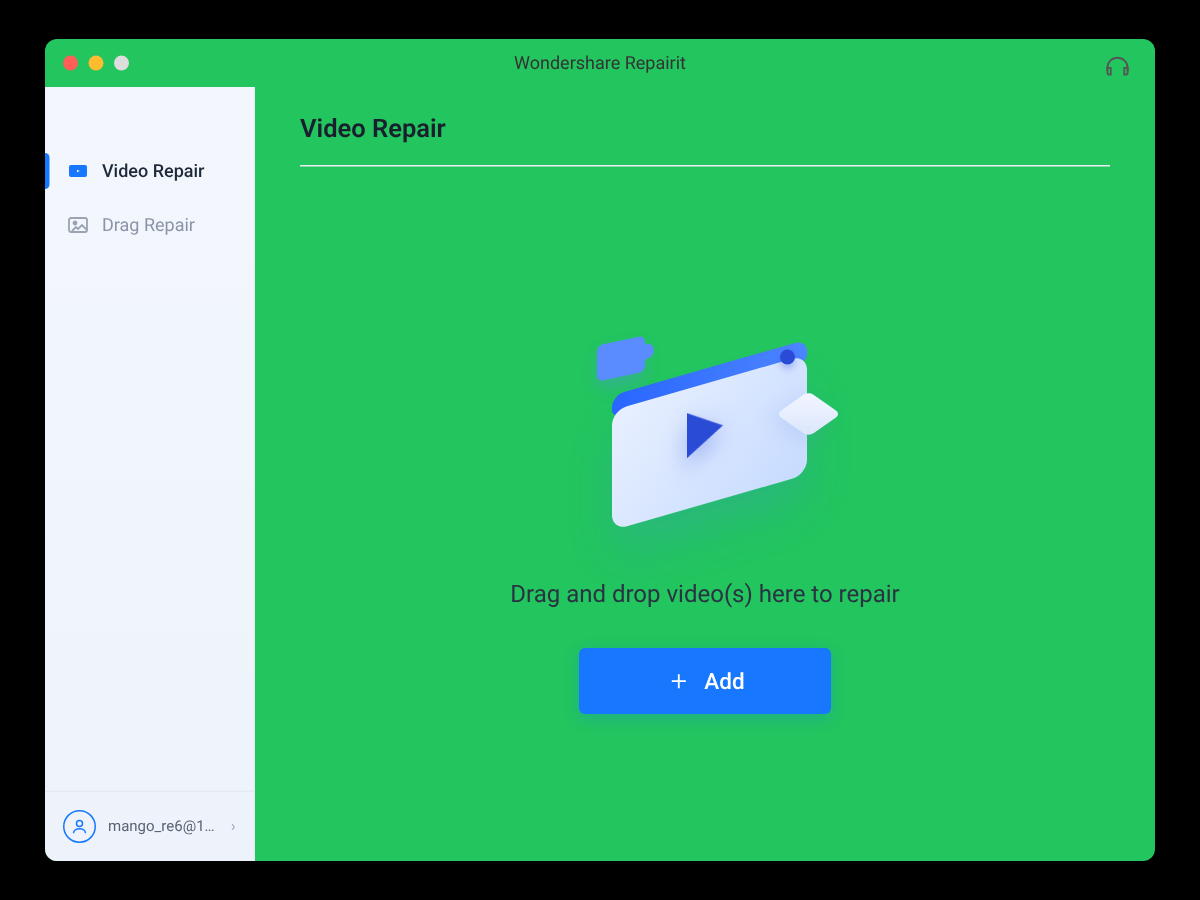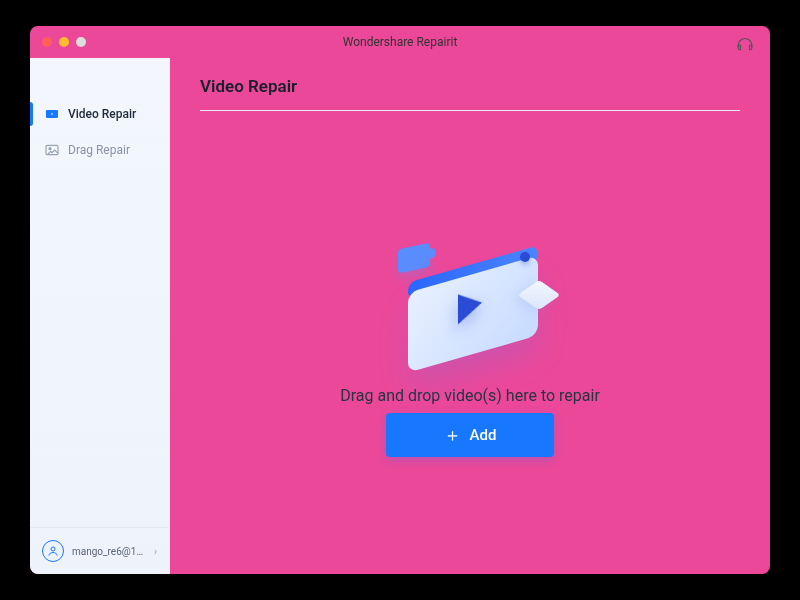--- a/index.html
+++ b/index.html
@@ -1,18 +1,18 @@
 <!DOCTYPE html>
 <html><head>
 <meta charset="utf-8">
 <style>
 * { margin:0; padding:0; box-sizing:border-box; font-family:-apple-system,BlinkMacSystemFont,'Segoe UI',Roboto,sans-serif; }
 html,body { width:800px; height:600px; background:#000; overflow:hidden; }
 .outer { width:800px; height:600px; background:#000; display:flex; align-items:center; justify-content:center; }
-.window { width:740px; height:548px; background:#ec4899; border-radius:8px; box-shadow:0 12px 40px rgba(0,0,0,0.45); display:flex; flex-direction:column; overflow:hidden; position:relative; }
+.window { width:740px; height:548px; background:#22c55e; border-radius:8px; box-shadow:0 12px 40px rgba(0,0,0,0.45); display:flex; flex-direction:column; overflow:hidden; position:relative; }
 .titlebar { height:32px; display:flex; align-items:center; padding:0 12px; position:relative; flex-shrink:0; }
 .traffic { display:flex; gap:7px; align-items:center; }
 .dot { width:10px; height:10px; border-radius:50%; }
 .dot.red { background:#ff5f57; }
 .dot.yellow { background:#febc2e; }
 .dot.green { background:#ddd; }
 .app-title { position:absolute; left:50%; transform:translateX(-50%); font-size:12px; color:#333; font-weight:400; }
 .support-icon { position:absolute; right:16px; top:8px; width:18px; height:18px; display:flex; align-items:center; justify-content:center; cursor:pointer; }
 .body { flex:1; display:flex; min-height:0; }
 .sidebar { width:140px; background:linear-gradient(180deg,#f3f7fd 0%,#eef3fb 100%); display:flex; flex-direction:column; border-right:1px solid rgba(0,0,0,0.03); }
@@ -22,21 +22,21 @@
 .nav-item.active::before { content:""; position:absolute; left:0; top:6px; bottom:6px; width:3px; background:#1877ff; border-radius:0 3px 3px 0; }
 .nav-icon { width:16px; height:16px; display:flex; align-items:center; justify-content:center; }
 .spacer { flex:1; }
 .account { display:flex; align-items:center; gap:8px; padding:12px 12px; border-top:1px solid rgba(0,0,0,0.04); cursor:pointer; }
 .avatar { width:22px; height:22px; border:1.2px solid #1877ff; border-radius:50%; display:flex; align-items:center; justify-content:center; flex-shrink:0; }
 .account-name { font-size:10px; color:#5a6475; flex:1; white-space:nowrap; overflow:hidden; text-overflow:ellipsis; }
 .account-chevron { color:#9aa3b2; font-size:10px; }
 .main { flex:1; display:flex; flex-direction:column; padding:0 30px; min-width:0; }
 .page-header { padding:18px 0 14px 0; border-bottom:1px solid #e9edf3; }
 .page-title { font-size:17px; font-weight:600; color:#1a1f2e; }
-.drop-zone { flex:1; display:flex; flex-direction:column; align-items:center; justify-content:center; gap:8px; }
+.drop-zone { flex:1; display:flex; flex-direction:column; align-items:center; justify-content:center; gap:27px; }
 .illus { width:200px; height:150px; position:relative; }
 .iso-tile { position:absolute; left:38px; top:46px; width:130px; height:90px; transform:skewY(-16deg) rotate(0deg); }
 .iso-tile .top { width:130px; height:80px; background:linear-gradient(135deg,#e8f0ff 0%,#c7dbff 100%); border-radius:10px; box-shadow:0 18px 30px rgba(80,130,255,0.18); position:relative; }
 .iso-tile .bar { position:absolute; left:0; top:-10px; width:130px; height:14px; background:linear-gradient(90deg,#2a66ff,#4d86ff); border-radius:8px 8px 4px 4px; }
 .play { position:absolute; left:50%; top:52%; transform:translate(-50%,-50%) skewY(-16deg); width:0; height:0; border-left:24px solid #2a4bd6; border-top:15px solid transparent; border-bottom:15px solid transparent; filter:drop-shadow(0 6px 8px rgba(42,75,214,0.35)); }
 .puzzle { position:absolute; left:28px; top:18px; width:32px; height:24px; background:#5a8bff; border-radius:4px; transform:skewY(-12deg); box-shadow:0 6px 10px rgba(90,139,255,0.3); }
 .puzzle::after { content:""; position:absolute; right:-6px; top:6px; width:10px; height:10px; background:#5a8bff; border-radius:50%; }
 .cube { position:absolute; right:18px; top:54px; width:26px; height:26px; background:linear-gradient(135deg,#f2f6ff,#dbe6fb); transform:rotate(45deg) skew(-10deg,-10deg); border-radius:4px; box-shadow:0 6px 12px rgba(120,150,220,0.18); }
 .knob { position:absolute; right:40px; top:24px; width:10px; height:10px; background:#2a4bd6; border-radius:50%; box-shadow:0 3px 5px rgba(42,75,214,0.3); }
 .drop-text { font-size:16px; color:#2a3342; font-weight:400; }

